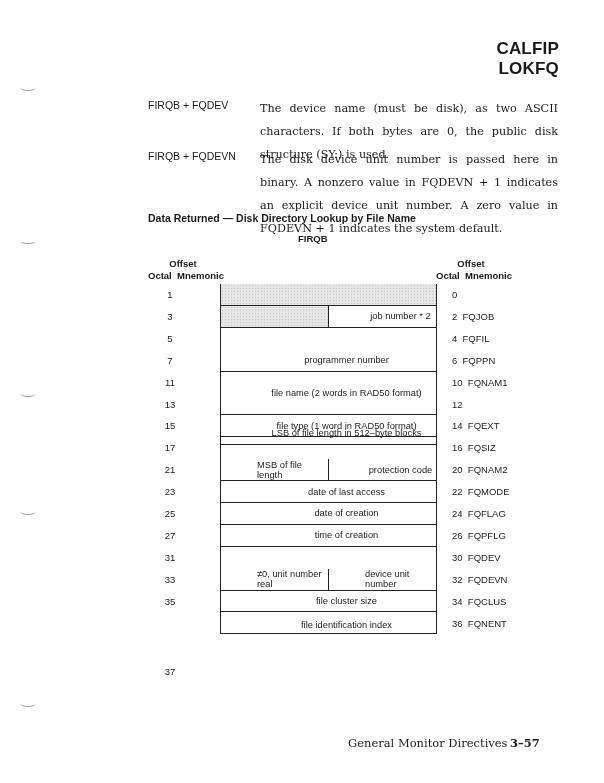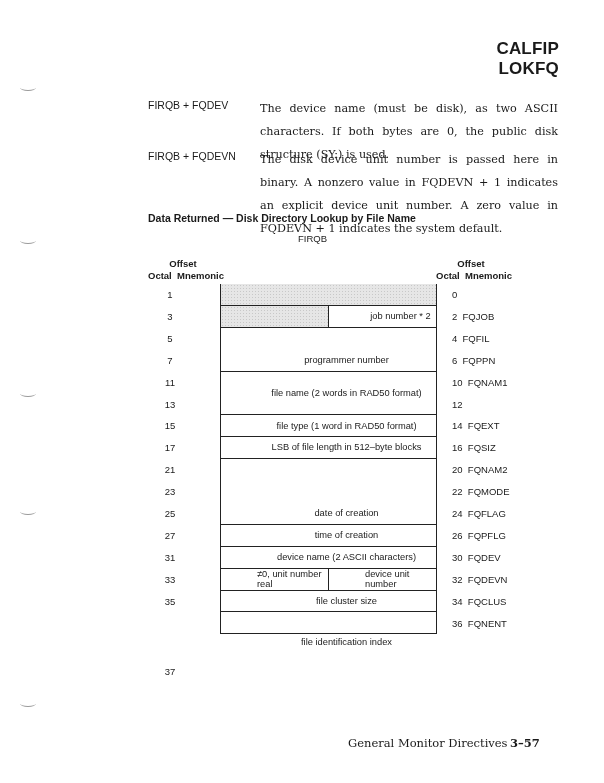--- a/index.html
+++ b/index.html
@@ -9,21 +9,21 @@
 
   .header { position: absolute; right: 45px; top: 39px; text-align: right; font-weight: bold; font-size: 17px; line-height: 20px; letter-spacing: 0.2px; }
 
   .param { position: absolute; left: 148px; width: 410px; }
   .param .name { position: absolute; left: 0; top: 2px; font-size: 10.5px; }
   .param .desc { position: absolute; left: 112px; width: 298px; font-size: 11.2px; line-height: 23px; text-align: justify; text-align-last: left; }
   #p1 { top: 97px; }
   #p2 { top: 148px; }
 
   .section-title { position: absolute; left: 148px; top: 212px; font-weight: bold; font-size: 10.5px; }
-  .diagram-title { position: absolute; left: 298px; top: 233px; font-weight: normal; font-size: 9.5px; }
+  .diagram-title { position: absolute; left: 298px; top: 233px; font-weight: bold; font-size: 9.5px; }
 
   .col-head { position: absolute; font-weight: bold; font-size: 9.5px; line-height: 12px; text-align: center; }
   #lh { left: 148px; top: 258px; width: 70px; }
   #rh { left: 436px; top: 258px; width: 70px; }
 
   .offset-left { position: absolute; left: 160px; width: 20px; text-align: center; font-size: 9.5px; }
   .offset-right { position: absolute; left: 452px; font-size: 9.5px; white-space: pre; }
 
   .box { position: absolute; left: 220px; width: 217px; border: 1.4px solid #222; box-sizing: border-box; }
   .row { position: absolute; left: 0; right: 0; border-bottom: 1.4px solid #222; box-sizing: border-box; display: flex; }
@@ -116,40 +116,44 @@
     </div>
     <div class="row" style="top: 64.7px; height: 21.9px;">
       <div class="cell">programmer number</div>
     </div>
     <div class="row" style="top: 86.6px; height: 43.8px;">
       <div class="cell">file name (2 words in RAD50 format)</div>
     </div>
     <div class="row" style="top: 130.4px; height: 21.9px;">
       <div class="cell">file type (1 word in RAD50 format)</div>
     </div>
-    <div class="row" style="top: 152px; height: 21.9px;">
+    <div class="row" style="top: 138px; height: 21.9px;">
       <div class="cell">LSB of file length in 512–byte blocks</div>
+    </div>
+    <div class="row" style="top: 174.2px; height: 21.9px;">
+      <div class="cell">MSB of file length</div>
+      <div class="cell">protection code</div>
+    </div>
+    <div class="row" style="top: 196.1px; height: 21.9px;">
+      <div class="cell">date of last access</div>
     </div>
     <div class="row" style="top: 218px; height: 21.9px;">
       <div class="cell">date of creation</div>
     </div>
     <div class="row" style="top: 239.9px; height: 21.9px;">
       <div class="cell">time of creation</div>
-    </div>
-    <div class="row" style="top: 261.8px; height: 21.9px;">
-      <div class="cell">device name (2 ASCII characters)</div>
     </div>
     <div class="row" style="top: 283.7px; height: 21.9px;">
       <div class="cell">≠0, unit number real</div>
       <div class="cell">device unit number</div>
     </div>
     <div class="row" style="top: 305.6px; height: 21.9px;">
       <div class="cell">file cluster size</div>
     </div>
-    <div class="row" style="top: 346px; height: 21.9px;">
+    <div class="row" style="top: 329px; height: 21.9px;">
       <div class="cell">file identification index</div>
     </div>
   </div>
 
 <div class="footer serif" id="foot-title">General Monitor Directives</div>
 <div class="footer serif" id="foot-page">3–57</div>
 
 <div class="binder-mark" style="top:84px"></div>
 <div class="binder-mark" style="top:237px"></div>
 <div class="binder-mark" style="top:390px"></div>

